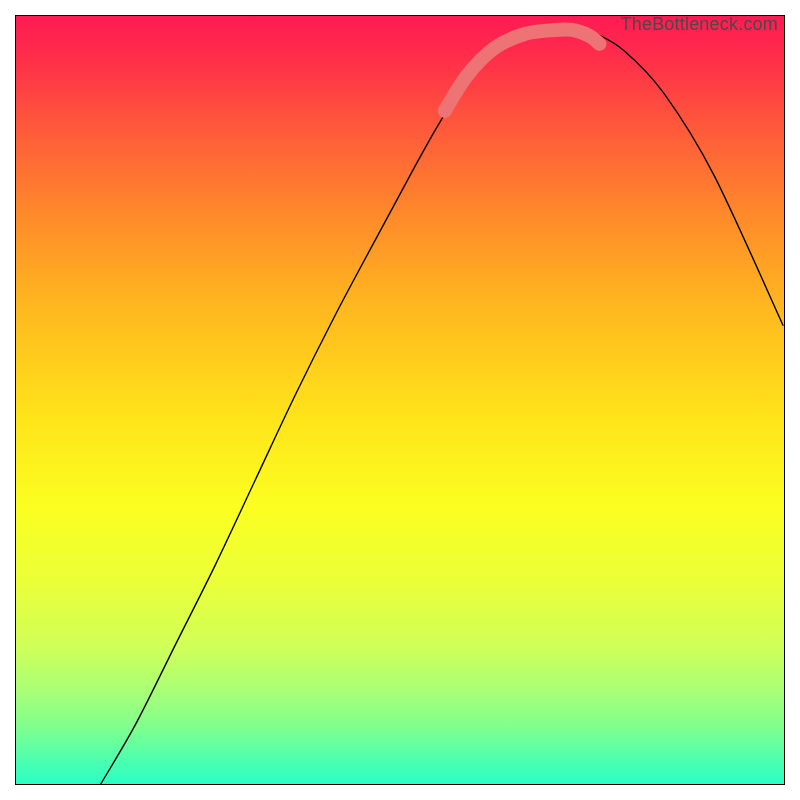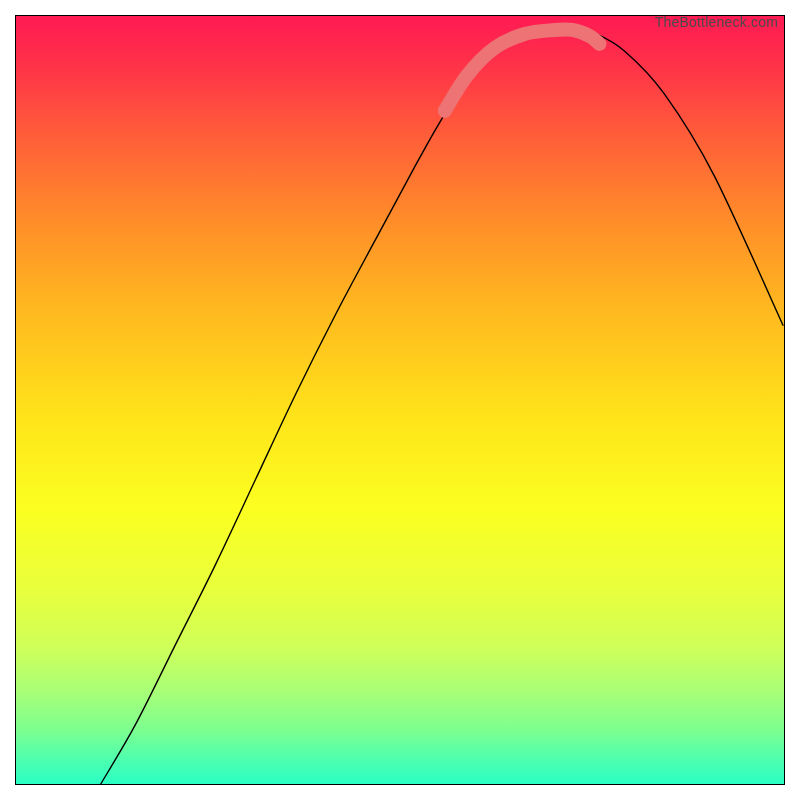--- a/index.html
+++ b/index.html
@@ -33,21 +33,21 @@
       #4bffb0 97%,
       #2affc4 100%
     );
     border: 1px solid #000;
   }
   .watermark {
     position: absolute;
     top: -2px;
     right: 6px;
     color: #4a4a4a;
-    font-size: 14px;
+    font-size: 18px;
     font-weight: 400;
     letter-spacing: 0.2px;
   }
   svg.overlay {
     position: absolute;
     left: 0;
     top: 0;
     width: 100%;
     height: 100%;
     overflow: visible;

